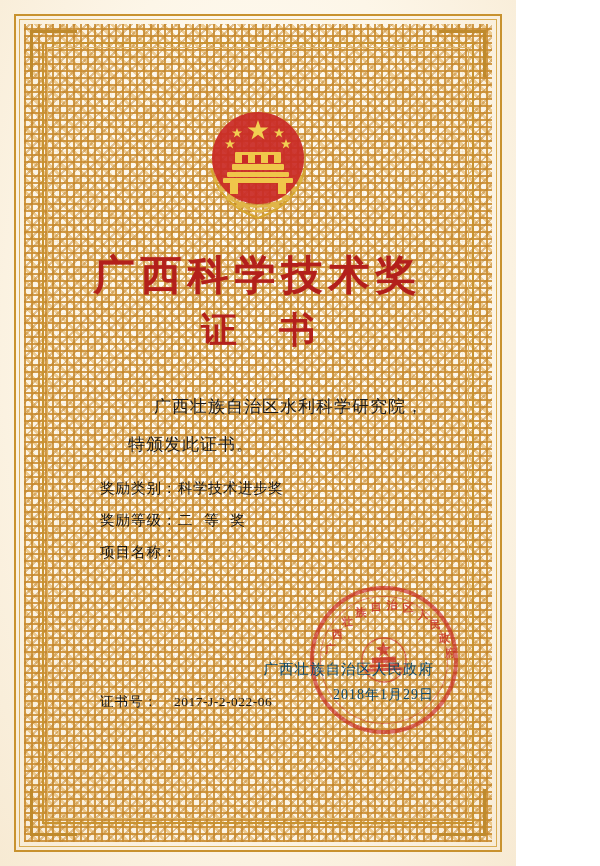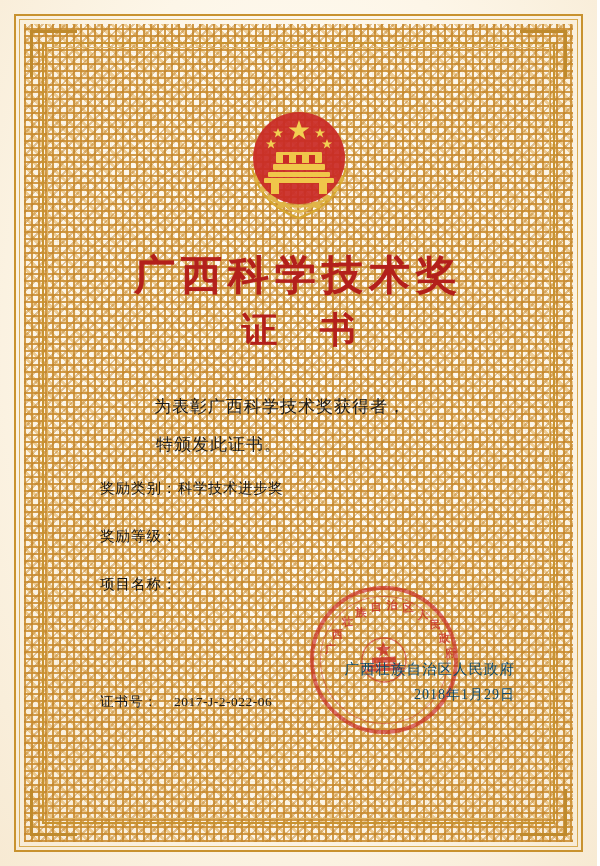--- a/index.html
+++ b/index.html
@@ -8,21 +8,21 @@
     background: #ffffff;
   }
   body {
     width: 600px;
     height: 866px;
     font-family: "Liberation Serif", "DejaVu Serif", serif;
     overflow: hidden;
   }
   .certificate {
     position: relative;
-    width: 597px;
+    width: 516px;
     height: 866px;
     background: #fdf7ec;
     box-sizing: border-box;
   }
   
   .paper-tint {
     position: absolute;
     inset: 0;
     background:
       radial-gradient(ellipse at 50% 40%, #fffdf8 0%, #fdf6e8 55%, #f7ead3 100%);
@@ -143,34 +143,34 @@
     position: absolute;
     top: 340px;
     left: 54px;
     right: 34px;
     font-size: 17px;
     color: #1b1b1b;
     line-height: 38px;
     letter-spacing: 1px;
   }
   .lead .l1 { display: block; text-indent: 52px; }
-  .lead .l2 { display: block; text-indent: 26px; padding-left: 28px; }
+  .lead .l2 { display: block; text-indent: 26px; }
 
   .fields {
     position: absolute;
     top: 430px;
     left: 52px;
     right: 30px;
     font-size: 14.5px;
     color: #151515;
   }
   .field-row {
     display: flex;
     align-items: flex-end;
-    margin-bottom: 27px;
+    margin-bottom: 11px;
     line-height: 21px;
   }
   .field-label {
     flex: 0 0 78px;
     letter-spacing: 1px;
     white-space: nowrap;
   }
   .field-value {
     flex: 1 1 auto;
     letter-spacing: 0.5px;
@@ -304,31 +304,32 @@
           <path d="M30 90 C 45 104, 77 104, 92 90"></path>
           <path d="M46 98 C 54 108, 68 108, 76 98"></path>
         </g>
       </svg>
     </div>
 
     <div class="title">广西科学技术奖</div>
     <div class="subtitle">证 书</div>
 
     <div class="lead">
-      <span class="l1">为表彰广西科学技术奖获得者，</span>
+      <span class="l1">广西壮族自治区水利科学研究院，</span>
       <span class="l2">特颁发此证书。</span>
     </div>
 
     <div class="fields">
       <div class="field-row">
         <div class="field-label">奖励类别：</div>
         <div class="field-value">科学技术进步奖</div>
       </div>
       <div class="field-row">
         <div class="field-label">奖励等级：</div>
+        <div class="field-value spaced">二 等 奖</div>
       </div>
       <div class="field-row">
         <div class="field-label">项目名称：</div>
       </div>
     </div>
 
     <div class="seal">
       <div class="ring"></div>
       <div class="seal-text">
         <span style="transform: rotate(-70deg) translate(0,-62px) rotate(70deg);">广</span>

